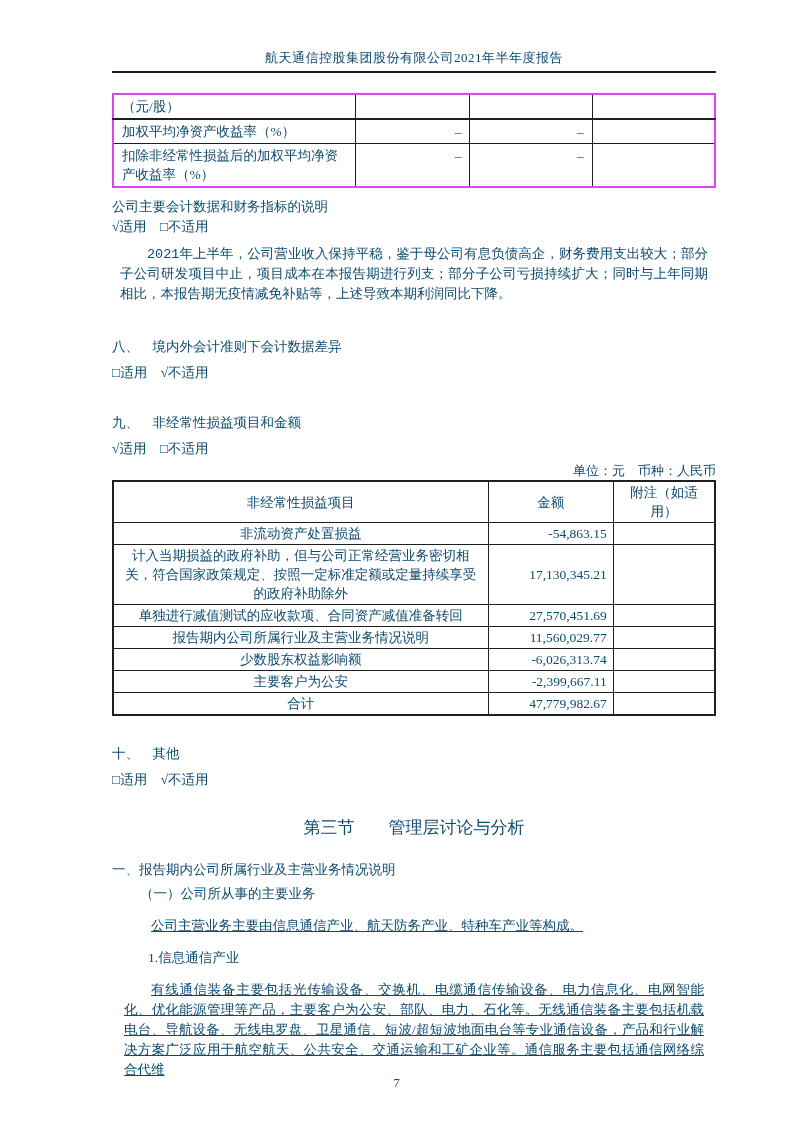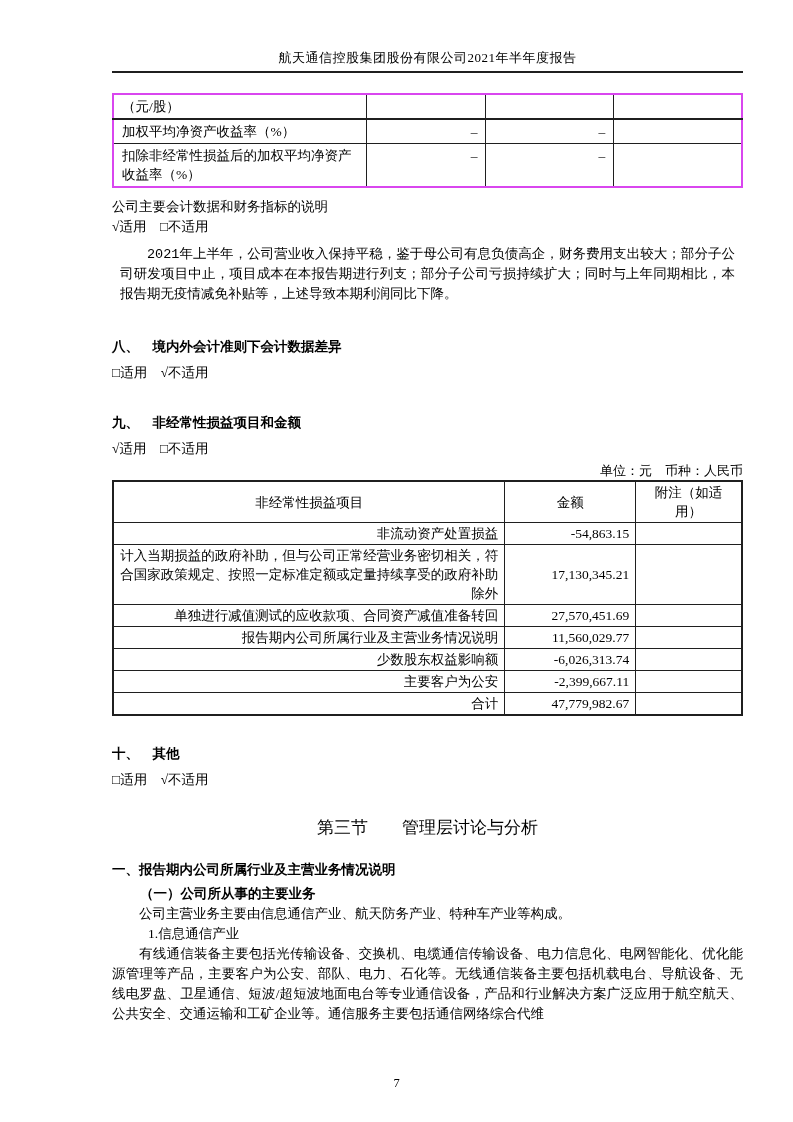--- a/index.html
+++ b/index.html
@@ -2,70 +2,70 @@
 <html><head>
 <meta charset="utf-8">
 <style>
   html,body { margin:0; padding:0; background:#ffffff; }
   .page {
     position:relative;
     width:793px; height:1122px;
     margin:0 auto;
     background:#ffffff;
     box-sizing:border-box;
-    padding:50px 50px 0 112px;
+    padding:50px 77px 0 112px;
     font-family:"Liberation Serif","DejaVu Serif",serif;
-    color:#000000;
+    color:#0c4a6e;
     font-size:13.5px;
     line-height:20px;
     overflow:hidden;
   }
   .doc-header-title { text-align:center; font-size:13px; line-height:16px; letter-spacing:0.5px; }
   .doc-header-rule  { height:0; border-bottom:2px solid #1f1f1f; margin-top:5px; }
 
   table { border-collapse:collapse; width:100%; table-layout:fixed; }
   .metrics-table { margin-top:20px; border:2px solid #d946ef; }
   .metrics-table td { border:1px solid #1f1f1f; padding:2px 8px; line-height:19px; vertical-align:middle; }
   .metrics-table tr.rule-after td { border-bottom-width:2px; }
   .cell-dash { text-align:right; }
   .va-top { vertical-align:top !important; }
 
   .notes-title { margin-top:9px; }
   .applicability { margin-top:0; }
   .body-para { text-align:justify; text-indent:2em; margin:8px;font-family:Liberation Mono, monospace; }
 
   .sec-heading {
     font-family:"Liberation Sans","DejaVu Sans",sans-serif;
-    font-weight:bold; font-size:13.5px; line-height:20px;
+    font-weight:normal; font-size:13.5px; line-height:20px;
   }
   .sec8 { margin-top:32px; }
   .sec9 { margin-top:30px; }
   .sec10 { margin-top:28px; }
   .sec8 + .applicability, .sec9 + .applicability, .sec10 + .applicability { margin-top:6px; }
 
   .unit-note { text-align:right; font-size:13px; line-height:16px; margin-top:4px; }
 
   .nonrecurring-table { margin-top:1px; border:2px solid #1f1f1f; }
   .nonrecurring-table th, .nonrecurring-table td {
     border:1px solid #1f1f1f; padding:1px 6px; line-height:19px;
     font-weight:normal; vertical-align:middle;
   }
   .nonrecurring-table th { text-align:center; }
-  .cell-item { text-align:right;margin-top:32px; }
+  .cell-item { text-align:center;margin-top:32px; }
   .cell-amount { text-align:right; }
 
   .chapter-title {
     margin-top:26px;
     text-align:center;
     font-family:"Liberation Sans","DejaVu Sans",sans-serif;
     font-weight:normal; font-size:17px; line-height:24px;
   }
   .h-one { margin-top:20px; }
   .h-sub { margin-top:4px; margin-left:28px; }
-  .p-indent { margin:0; text-indent:2em; text-align:justify; }
+  .p-indent { margin:12px; text-indent:2em; text-align:justify;text-decoration:underline; }
   .item-num { margin-left:36px; }
 
   .page-number {
     position:absolute; left:0; bottom:32px; width:793px;
     text-align:center; font-size:12.5px; line-height:14px;
   }
 </style>
 </head>
 <body>
 

